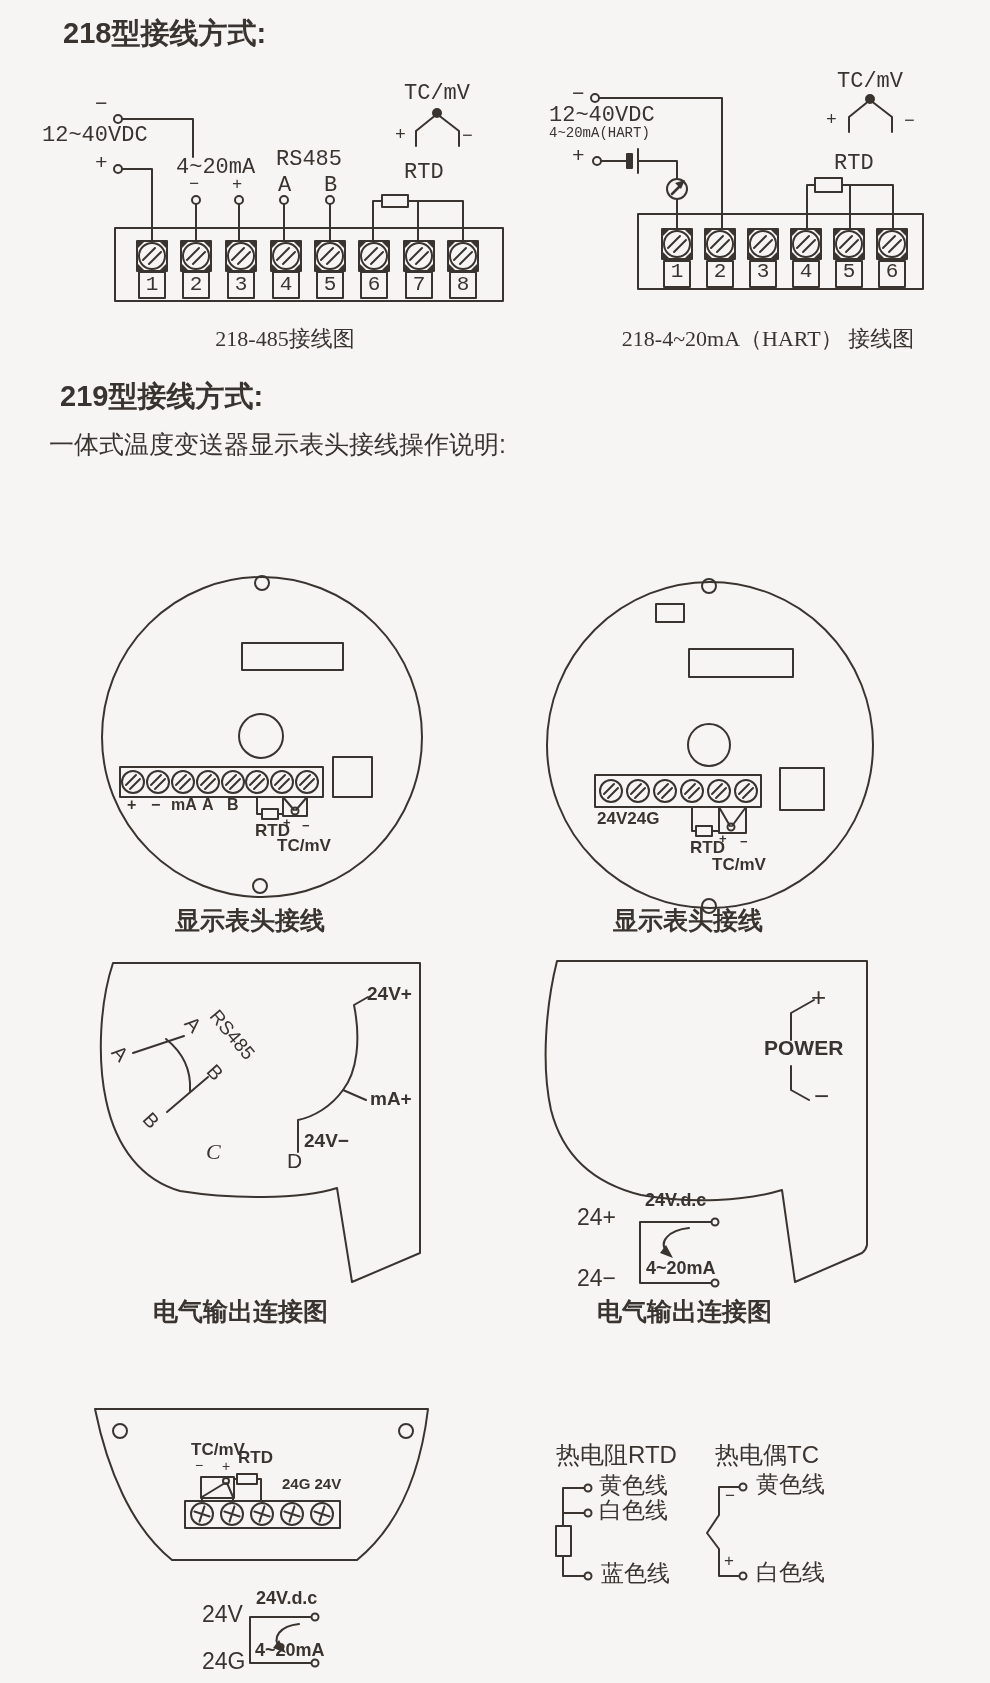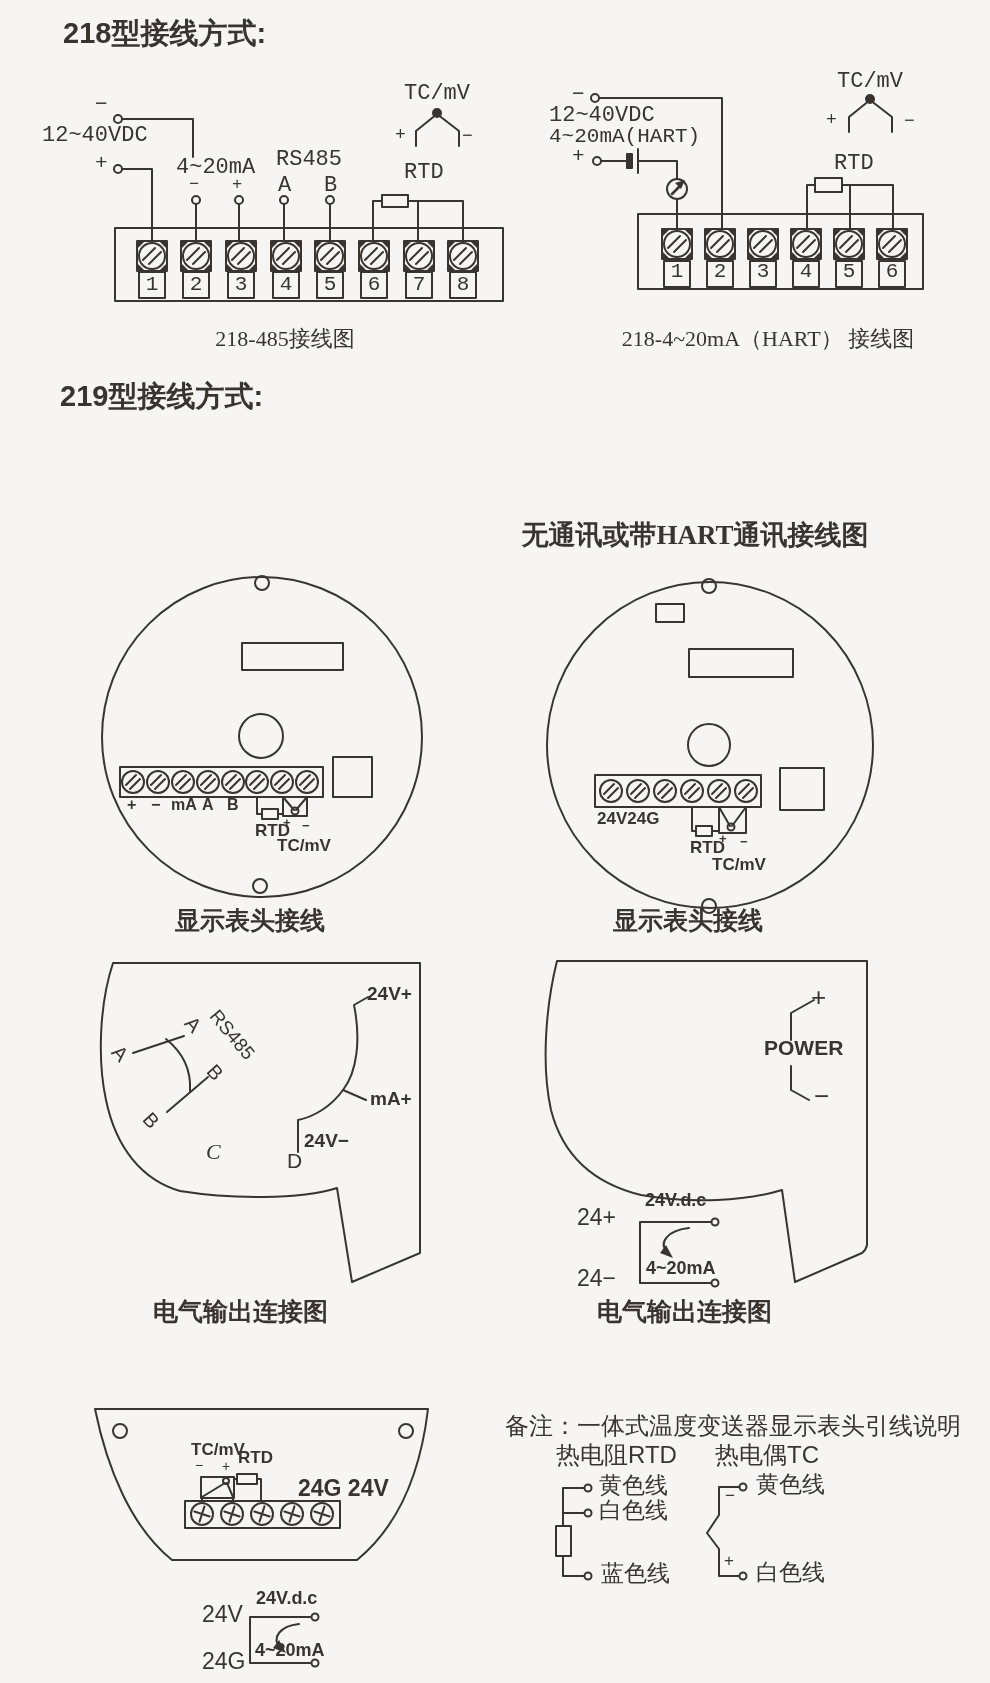--- a/index.html
+++ b/index.html
@@ -220,37 +220,37 @@
   <span class="lbl mono ctr" style="left:228px;top:274px;width:26px;font-size:21px">3</span>
   <span class="lbl mono ctr" style="left:273px;top:274px;width:26px;font-size:21px">4</span>
   <span class="lbl mono ctr" style="left:317px;top:274px;width:26px;font-size:21px">5</span>
   <span class="lbl mono ctr" style="left:361px;top:274px;width:26px;font-size:21px">6</span>
   <span class="lbl mono ctr" style="left:406px;top:274px;width:26px;font-size:21px">7</span>
   <span class="lbl mono ctr" style="left:450px;top:274px;width:26px;font-size:21px">8</span>
   <span class="lbl serif ctr" style="left:185px;top:327px;width:200px;font-size:22px">218-485接线图</span>
 
   <span class="lbl mono" style="left:572px;top:84px;font-size:21px">−</span>
   <span class="lbl mono" style="left:549px;top:104px;font-size:22px">12~40VDC</span>
-  <span class="lbl mono" style="left:549px;top:126px;font-size:21px">4~20mA(HART)</span>
+  <span class="lbl mono" style="left:549px;top:126px;font-size:14px">4~20mA(HART)</span>
   <span class="lbl mono" style="left:572px;top:146px;font-size:21px">+</span>
   <span class="lbl mono" style="left:837px;top:70px;font-size:22px">TC/mV</span>
   <span class="lbl mono" style="left:826px;top:111px;font-size:18px">+</span>
   <span class="lbl mono" style="left:904px;top:112px;font-size:18px">−</span>
   <span class="lbl mono" style="left:834px;top:152px;font-size:22px">RTD</span>
   <span class="lbl mono ctr" style="left:664px;top:261px;width:26px;font-size:21px">1</span>
   <span class="lbl mono ctr" style="left:707px;top:261px;width:26px;font-size:21px">2</span>
   <span class="lbl mono ctr" style="left:750px;top:261px;width:26px;font-size:21px">3</span>
   <span class="lbl mono ctr" style="left:793px;top:261px;width:26px;font-size:21px">4</span>
   <span class="lbl mono ctr" style="left:836px;top:261px;width:26px;font-size:21px">5</span>
   <span class="lbl mono ctr" style="left:879px;top:261px;width:26px;font-size:21px">6</span>
   <span class="lbl serif ctr" style="left:578px;top:327px;width:380px;font-size:22px">218-4~20mA（HART） 接线图</span>
 
   <span class="lbl sans" style="left:60px;top:381px;font-size:29px;font-weight:600">219型接线方式:</span>
-
-  <span class="lbl serif b ctr" style="left:495px;top:521px;width:400px;font-size:27px">无通讯或带HART通讯接线图</span>
+  <span class="lbl sans" style="left:49px;top:431px;font-size:25px">一体式温度变送器显示表头接线操作说明:</span>
+
 
   <span class="lbl sans b" style="left:127px;top:797px;font-size:16px">+</span>
   <span class="lbl sans b" style="left:151px;top:797px;font-size:16px">−</span>
   <span class="lbl sans b" style="left:171px;top:797px;font-size:16px">mA</span>
   <span class="lbl sans b" style="left:202px;top:797px;font-size:16px">A</span>
   <span class="lbl sans b" style="left:227px;top:797px;font-size:16px">B</span>
   <span class="lbl sans b" style="left:255px;top:822px;font-size:17px">RTD</span>
   <span class="lbl sans b" style="left:283px;top:816px;font-size:13px">+</span>
   <span class="lbl sans b" style="left:302px;top:819px;font-size:13px">−</span>
   <span class="lbl sans b" style="left:277px;top:837px;font-size:17px">TC/mV</span>
@@ -281,27 +281,26 @@
   <span class="lbl sans b" style="left:645px;top:1191px;font-size:18px">24V.d.c</span>
   <span class="lbl sans" style="left:577px;top:1205px;font-size:23px">24+</span>
   <span class="lbl sans" style="left:577px;top:1266px;font-size:23px">24−</span>
   <span class="lbl sans b" style="left:646px;top:1259px;font-size:18px">4~20mA</span>
   <span class="lbl sans b ctr" style="left:582px;top:1298px;width:205px;font-size:25px">电气输出连接图</span>
 
   <span class="lbl sans b" style="left:191px;top:1441px;font-size:17px">TC/mV</span>
   <span class="lbl sans b" style="left:238px;top:1449px;font-size:17px">RTD</span>
   <span class="lbl sans" style="left:195px;top:1458px;font-size:14px">−</span>
   <span class="lbl sans" style="left:222px;top:1459px;font-size:14px">+</span>
-  <span class="lbl sans b" style="left:298px;top:1476px;font-size:23px">24G 24V</span>
+  <span class="lbl sans b" style="left:282px;top:1476px;font-size:15px">24G 24V</span>
   <span class="lbl sans" style="left:202px;top:1602px;font-size:23px">24V</span>
   <span class="lbl sans" style="left:202px;top:1649px;font-size:23px">24G</span>
   <span class="lbl sans b" style="left:256px;top:1589px;font-size:18px">24V.d.c</span>
   <span class="lbl sans b" style="left:255px;top:1641px;font-size:18px">4~20mA</span>
 
-  <span class="lbl sans m" style="left:505px;top:1413px;font-size:24px">备注：一体式温度变送器显示表头引线说明</span>
   <span class="lbl sans m" style="left:556px;top:1442px;font-size:24px">热电阻RTD</span>
   <span class="lbl sans m" style="left:715px;top:1442px;font-size:24px">热电偶TC</span>
   <span class="lbl sans m" style="left:599px;top:1473px;font-size:23px">黄色线</span>
   <span class="lbl sans m" style="left:599px;top:1498px;font-size:23px">白色线</span>
   <span class="lbl sans m" style="left:601px;top:1561px;font-size:23px">蓝色线</span>
   <span class="lbl sans" style="left:725px;top:1487px;font-size:17px">−</span>
   <span class="lbl sans" style="left:724px;top:1552px;font-size:17px">+</span>
   <span class="lbl sans m" style="left:756px;top:1472px;font-size:23px">黄色线</span>
   <span class="lbl sans m" style="left:756px;top:1560px;font-size:23px">白色线</span>
 

